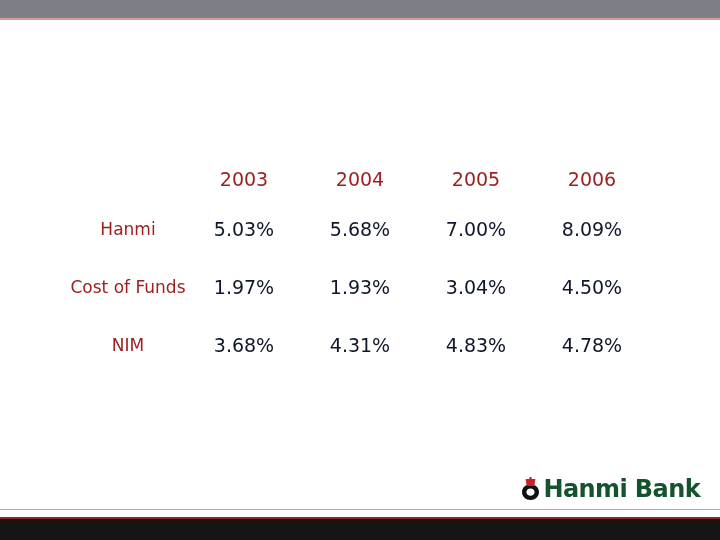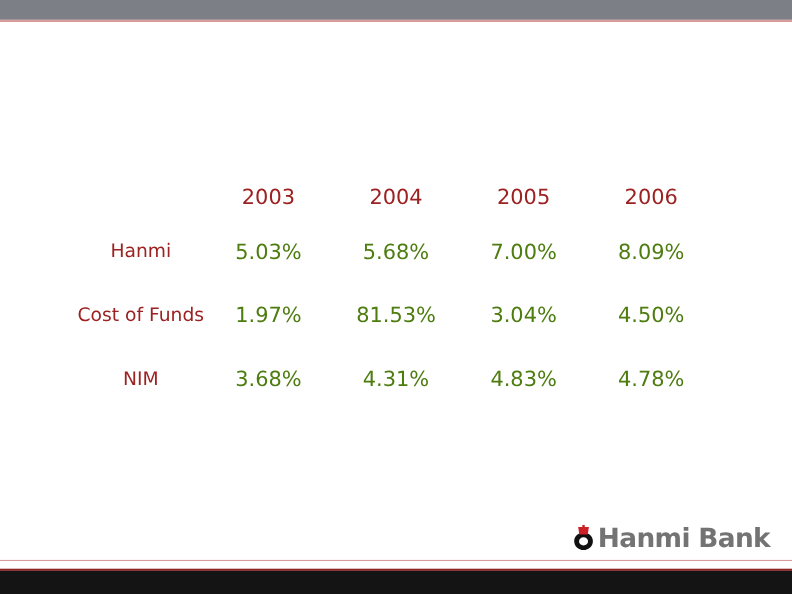--- a/index.html
+++ b/index.html
@@ -75,21 +75,21 @@
   }
   .row-label {
     text-align: center;
     font-size: 17px;
     color: #9c2121;
     line-height: 20px;
   }
   .cell-value {
     text-align: center;
     font-size: 19px;
-    color: #4d7c0f;
+    color: #0f172a;
   }
   tr.r-yield td  { height: 58px; }
   tr.r-cof td    { height: 58px; }
   tr.r-spread td { height: 58px; }
   tr.r-nim td    { height: 58px; }
   tr.r-cof .row-label { line-height: 19px; }
 
   
   .logo {
     position: absolute;
@@ -101,21 +101,21 @@
   }
   .logo-mark {
     width: 21px;
     height: 24px;
     position: relative;
     display: block;
   }
   .logo-text {
     font-size: 24px;
     font-weight: bold;
-    color: #737373;
+    color: #14532d;
     letter-spacing: -0.6px;
     line-height: 24px;
     white-space: nowrap;
   }
 
   
   .bottom-rule-light {
     position: absolute;
     left: 0; top: 509px;
     width: 720px;
@@ -167,21 +167,21 @@
       <tr class="r-yield">
         <td class="row-label">Hanmi</td>
         <td class="cell-value">5.03%</td>
         <td class="cell-value">5.68%</td>
         <td class="cell-value">7.00%</td>
         <td class="cell-value">8.09%</td>
       </tr>
       <tr class="r-cof">
         <td class="row-label">Cost of Funds</td>
         <td class="cell-value">1.97%</td>
-        <td class="cell-value">81.53%</td>
+        <td class="cell-value">1.93%</td>
         <td class="cell-value">3.04%</td>
         <td class="cell-value">4.50%</td>
       </tr>
       <tr class="r-nim">
         <td class="row-label">NIM</td>
         <td class="cell-value">3.68%</td>
         <td class="cell-value">4.31%</td>
         <td class="cell-value">4.83%</td>
         <td class="cell-value">4.78%</td>
       </tr>

